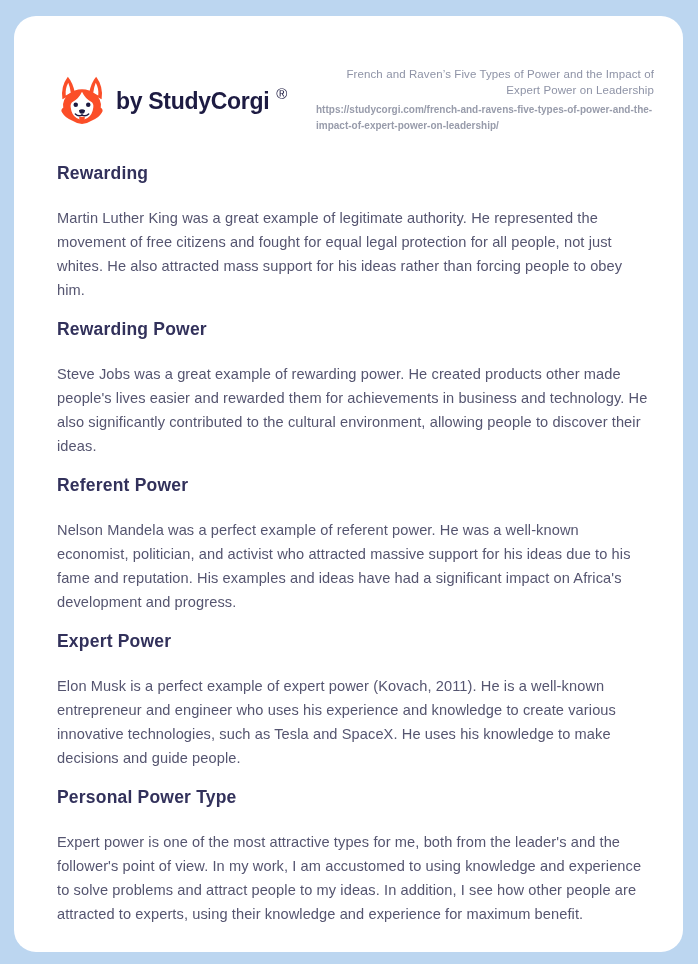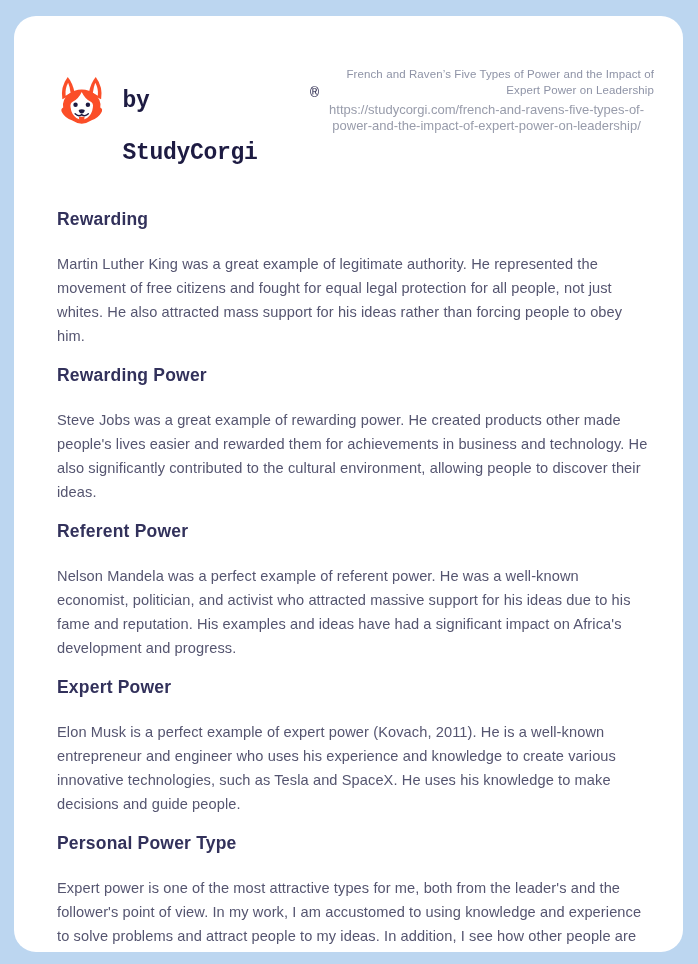--- a/index.html
+++ b/index.html
@@ -28,23 +28,22 @@
     padding:59px 29px 0 43px;
     overflow:hidden;
   }
   header{
     display:flex;
     justify-content:space-between;
     align-items:flex-start;
   }
   .brand{
     display:flex;
-    align-items:flex-start;
-    gap:16px;
-    font-family:Liberation Mono, monospace;
+    align-items:center;
+    gap:9px;
   }
   .brand svg{display:block;}
   .brand-name{
     font-size:23px;
     font-weight:800;
     letter-spacing:-0.3px;
     color:var(--brand_navy);
     line-height:52px;
   }
   .reg-mark{
@@ -63,25 +62,24 @@
     font-size:11.5px;
     font-weight:400;
     line-height:15.5px;
     letter-spacing:0.1px;
     color:var(--meta_title_gray);
     text-align:right;
     margin-bottom:4px;
   }
   .doc-url{
     display:block;
-    font-size:13px;
-    font-weight:400;
+    font-size:10px;
+    font-weight:700;
     line-height:15.5px;
     color:var(--meta_url_gray);
-    text-align:center;
     text-decoration:none;
     overflow-wrap:anywhere;
   }
   main{margin-top:30px;}
   .section-heading{
     font-size:17.5px;
     font-weight:700;
     line-height:21px;
     letter-spacing:0.2px;
     color:var(--heading_navy);

